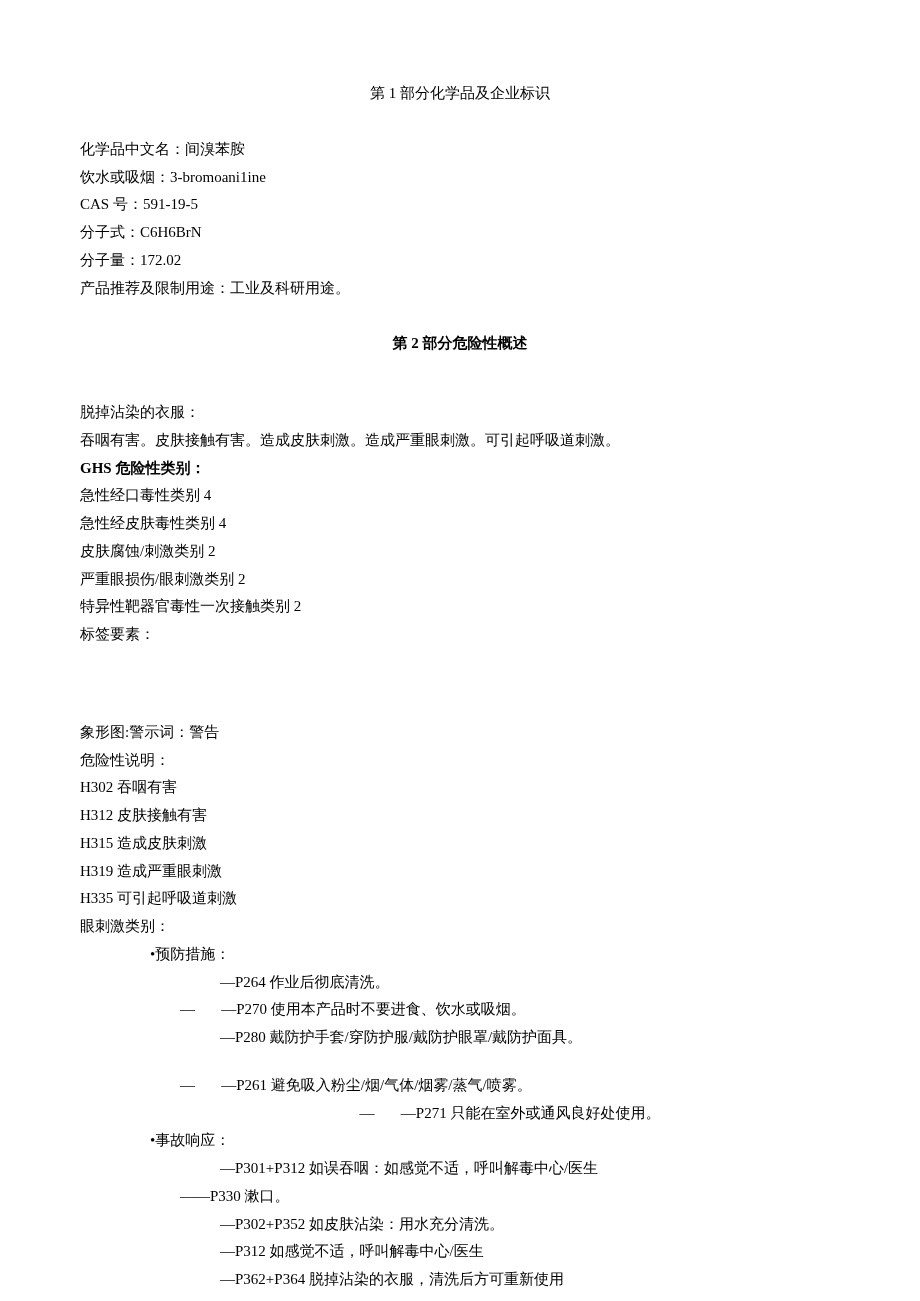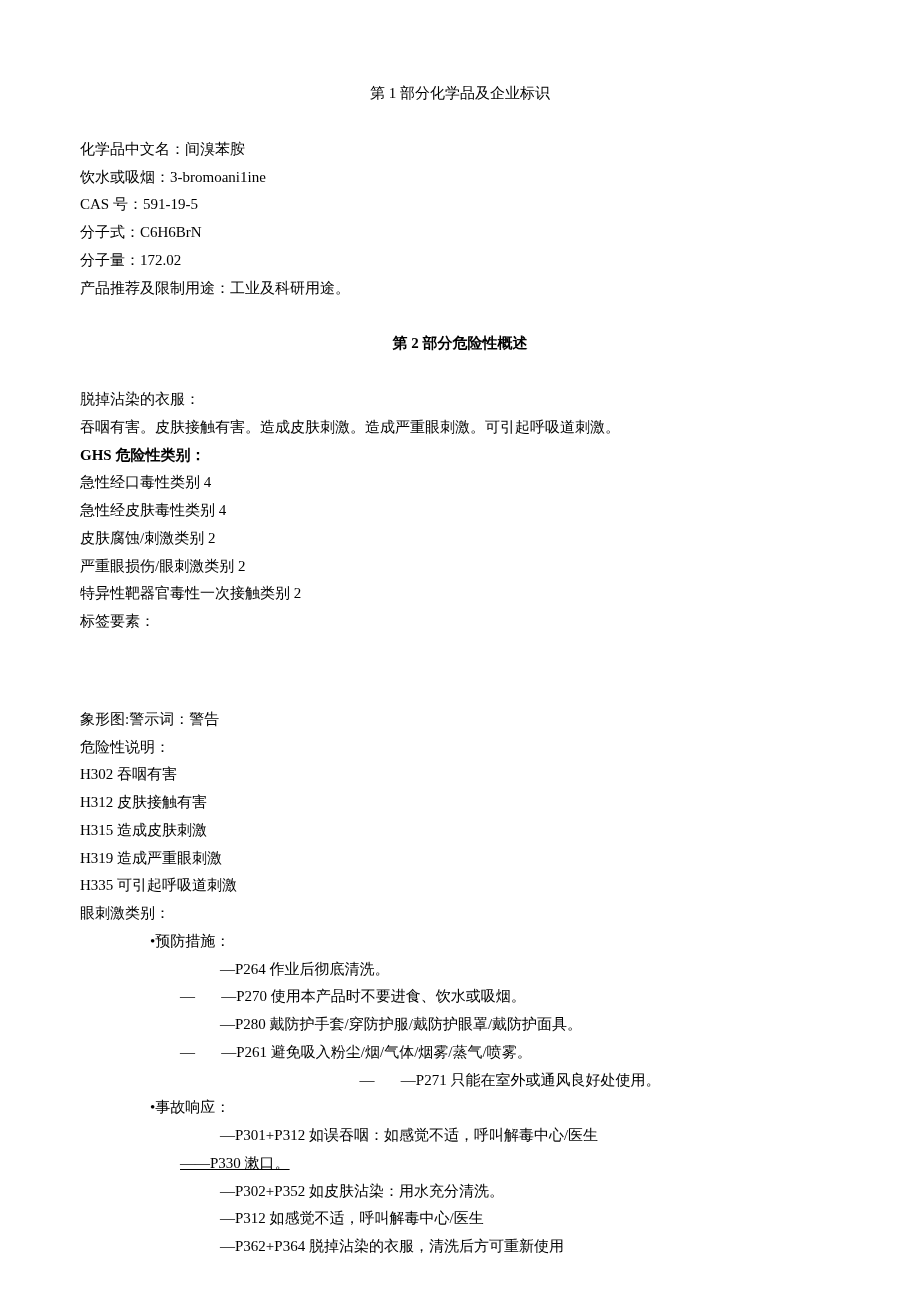--- a/index.html
+++ b/index.html
@@ -14,34 +14,33 @@
     box-sizing: border-box;
   }
   .section-title {
     text-align: center;
     font-weight: normal;
     margin: 0 0 28px 0;
   }
   .section-title-2 {
     text-align: center;
     font-weight: bold;
-    margin: 28px 0 28px 0;
+    margin: 28px 0 41px 0;
   }
   .bold {
     font-weight: bold;
   }
   .indent-1 {
     padding-left: 70px;
   }
   .indent-2 {
     padding-left: 140px;
   }
   .indent-2b {
     padding-left: 100px;
-    text-decoration: underline;
   }
   .dash-line {
     padding-left: 100px;
   }
   .gap {
     height: 70px;
   }
   p, div.line {
     margin: 0;
   }
@@ -91,21 +90,21 @@
 <div class="line">H312 皮肤接触有害</div>
 <div class="line">H315 造成皮肤刺激</div>
 <div class="line">H319 造成严重眼刺激</div>
 <div class="line">H335 可引起呼吸道刺激</div>
 <div class="line">眼刺激类别：</div>
 
 <div class="line indent-1">•预防措施：</div>
 <div class="line indent-2">—P264 作业后彻底清洗。</div>
 <div class="line dash-line" style="white-space: pre;">—       —P270 使用本产品时不要进食、饮水或吸烟。</div>
 <div class="line indent-2">—P280 戴防护手套/穿防护服/戴防护眼罩/戴防护面具。</div>
-<div class="line dash-line" style="white-space: pre;">—       —P261 避免吸入粉尘/烟/气体/烟雾/蒸气/喷雾。</div>
+<div class="line dash-line" style="white-space: pre; margin-top: 20px;">—       —P261 避免吸入粉尘/烟/气体/烟雾/蒸气/喷雾。</div>
 <div class="line dash-line" style="white-space: pre; text-align: center;">—       —P271 只能在室外或通风良好处使用。</div>
 
 <div class="line indent-1">•事故响应：</div>
 <div class="line indent-2">—P301+P312 如误吞咽：如感觉不适，呼叫解毒中心/医生</div>
 <div class="line indent-2b">——P330 漱口。</div>
 <div class="line indent-2">—P302+P352 如皮肤沾染：用水充分清洗。</div>
 <div class="line indent-2">—P312 如感觉不适，呼叫解毒中心/医生</div>
 <div class="line indent-2">—P362+P364 脱掉沾染的衣服，清洗后方可重新使用</div>
 
 </body></html>

